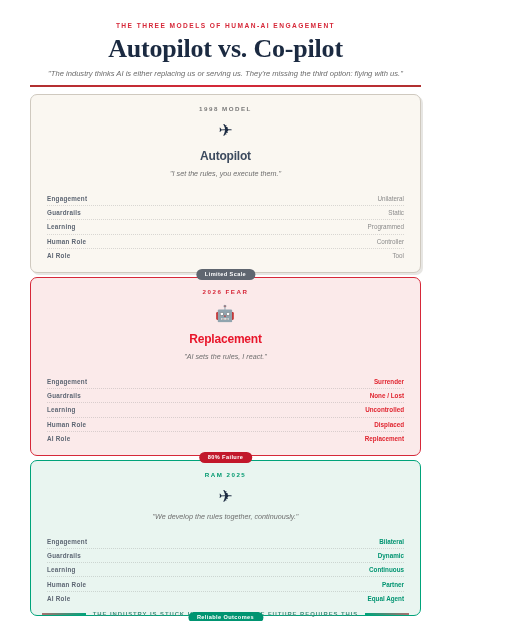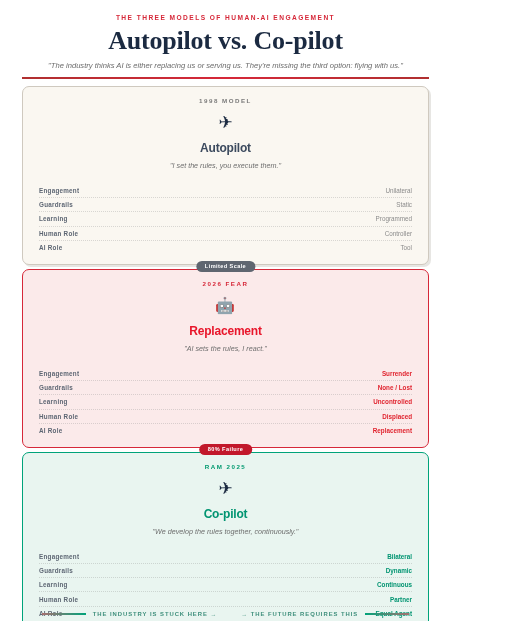--- a/index.html
+++ b/index.html
@@ -10,21 +10,21 @@
     background: #ffffff;
     font-family: "Liberation Sans", sans-serif;
     overflow: hidden;
   }
 
   .page {
     width: 451px;
     height: 621px;
     position: relative;
     background: #ffffff;
-    padding: 8px;
+    padding: 16px;
   }
 
   
   .header {
     padding: 5px 14px 0 14px;
     text-align: center;
   }
 
   .eyebrow {
     font-size: 6.6px;
@@ -303,21 +303,20 @@
       </div>
 
       <div class="badge badge-red" style="bottom:-8px;">80% Failure</div>
     </div>
 
     <div class="panel panel-copilot">
       <div class="era era-green">RAM 2025</div>
       <div class="icon-wrap">
         <span class="icon-glyph">✈</span>
       </div>
-      <div class="panel-title title-green">Co-pilot</div>
       <div class="panel-quote">"We develop the rules together, continuously."</div>
 
       <div class="attrs">
         <div class="attr-row">
           <span class="attr-label">Engagement</span>
           <span class="attr-value val-green">Bilateral</span>
         </div>
         <div class="attr-row">
           <span class="attr-label">Guardrails</span>
           <span class="attr-value val-green">Dynamic</span>

